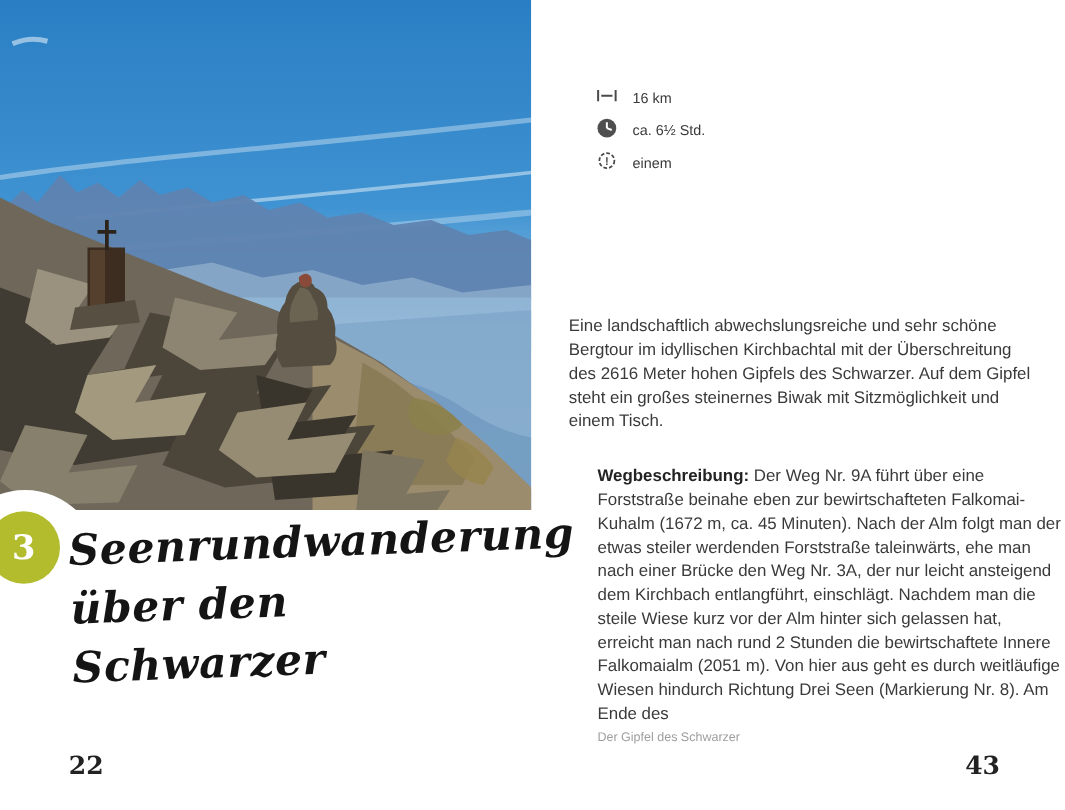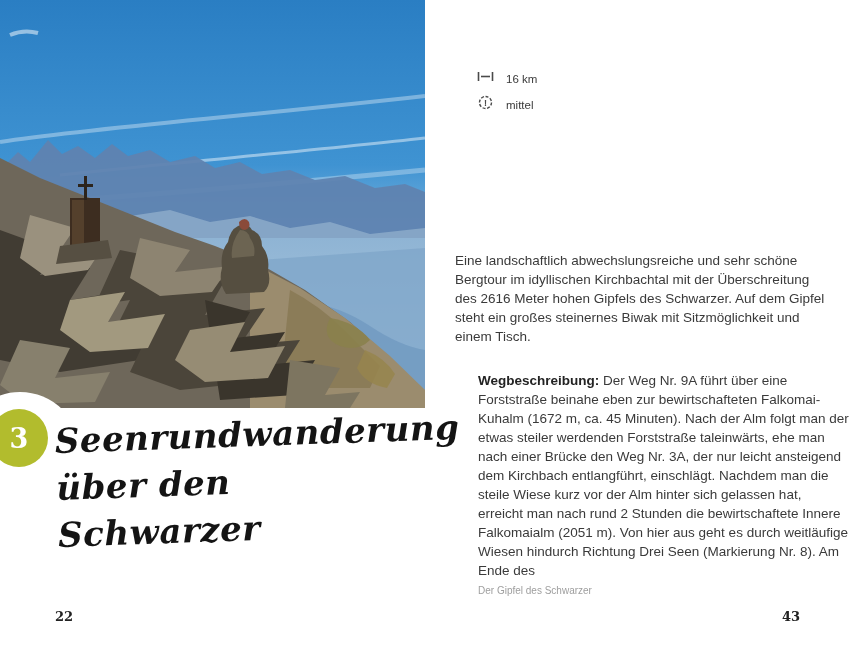--- a/index.html
+++ b/index.html
@@ -33,21 +33,21 @@
     font-style:italic;font-weight:bold;
     font-size:34px;line-height:47px;color:#141414;
     transform:rotate(-2deg);transform-origin:left top;
     letter-spacing:0.5px;
   }
   .tour-quote{
     position:absolute;left:57px;top:528px;width:340px;
     font-size:16.5px;line-height:24px;
   }
   .quote-mark{font-weight:bold;font-size:21px;line-height:0;vertical-align:-4px;letter-spacing:-2px;}
-  .page-num{position:absolute;bottom:24px;font-weight:bold;font-size:13px;color:#222;
+  .page-num{position:absolute;bottom:24px;font-weight:bold;font-size:20px;color:#222;
     font-family:"DejaVu Serif", serif;}
   .page-num.left{left:55px;}
   .page-num.right{right:52px;}
 
   
   .stats{position:absolute;left:477px;top:68px;width:150px;}
   .stat-row{display:flex;align-items:flex-end;margin-bottom:9px;}
   .stat-row .ic{width:17px;height:17px;flex:0 0 17px;margin-right:12px;display:flex;align-items:center;justify-content:center;}
   .stat-row .val{font-size:11.5px;color:#3a3a3a;}
 
@@ -162,25 +162,35 @@
           <line x1="1.5" y1="4" x2="1.5" y2="13" stroke="#4a4a4a" stroke-width="1.6"></line>
           <line x1="15.5" y1="4" x2="15.5" y2="13" stroke="#4a4a4a" stroke-width="1.6"></line>
           <line x1="4" y1="8.5" x2="13" y2="8.5" stroke="#4a4a4a" stroke-width="1.6"></line>
         </svg>
       </span>
       <span class="val">16 km</span>
     </div>
     <div class="stat-row">
       <span class="ic">
         <svg width="17" height="17" viewBox="0 0 17 17">
+          <circle cx="8.5" cy="8.5" r="7.5" fill="#4f4f4f"></circle>
+          <line x1="8.5" y1="8.5" x2="8.5" y2="3.8" stroke="#ffffff" stroke-width="1.6"></line>
+          <line x1="8.5" y1="8.5" x2="12.4" y2="10" stroke="#ffffff" stroke-width="1.6"></line>
+        </svg>
+      </span>
+      <span class="val">ca. 6½ Std.</span>
+    </div>
+    <div class="stat-row">
+      <span class="ic">
+        <svg width="17" height="17" viewBox="0 0 17 17">
           <circle cx="8.5" cy="8.5" r="6" fill="none" stroke="#4a4a4a" stroke-width="1.4" stroke-dasharray="3 1.6"></circle>
           <text x="8.5" y="11.8" font-size="9" font-weight="bold" fill="#4a4a4a" text-anchor="middle" font-family="Liberation Sans, sans-serif">!</text>
         </svg>
       </span>
-      <span class="val">mittel</span>
+      <span class="val">einem</span>
     </div>
   </div>
 
   <div class="directions">
   </div>
 
   <div class="body-intro">Eine landschaftlich abwechslungsreiche und sehr schöne Bergtour im idyllischen Kirchbachtal mit der Überschreitung des 2616 Meter hohen Gipfels des Schwarzer. Auf dem Gipfel steht ein großes steinernes Biwak mit Sitzmöglichkeit und einem Tisch.</div>
 
   <div class="body-desc">
     <b>Wegbeschreibung:</b><span> Der Weg Nr. 9A führt über eine Forststraße beinahe eben zur bewirtschafteten Falkomai-Kuhalm (1672 m, ca. 45 Minuten). Nach der Alm folgt man der etwas steiler werdenden Forststraße taleinwärts, ehe man nach einer Brücke den Weg Nr. 3A, der nur leicht ansteigend dem Kirchbach entlangführt, einschlägt. Nachdem man die steile Wiese kurz vor der Alm hinter sich gelassen hat, erreicht man nach rund 2 Stunden die bewirtschaftete Innere Falkomaialm (2051 m). Von hier aus geht es durch weitläufige Wiesen hindurch Richtung Drei Seen (Markierung Nr. 8). Am Ende des</span>

